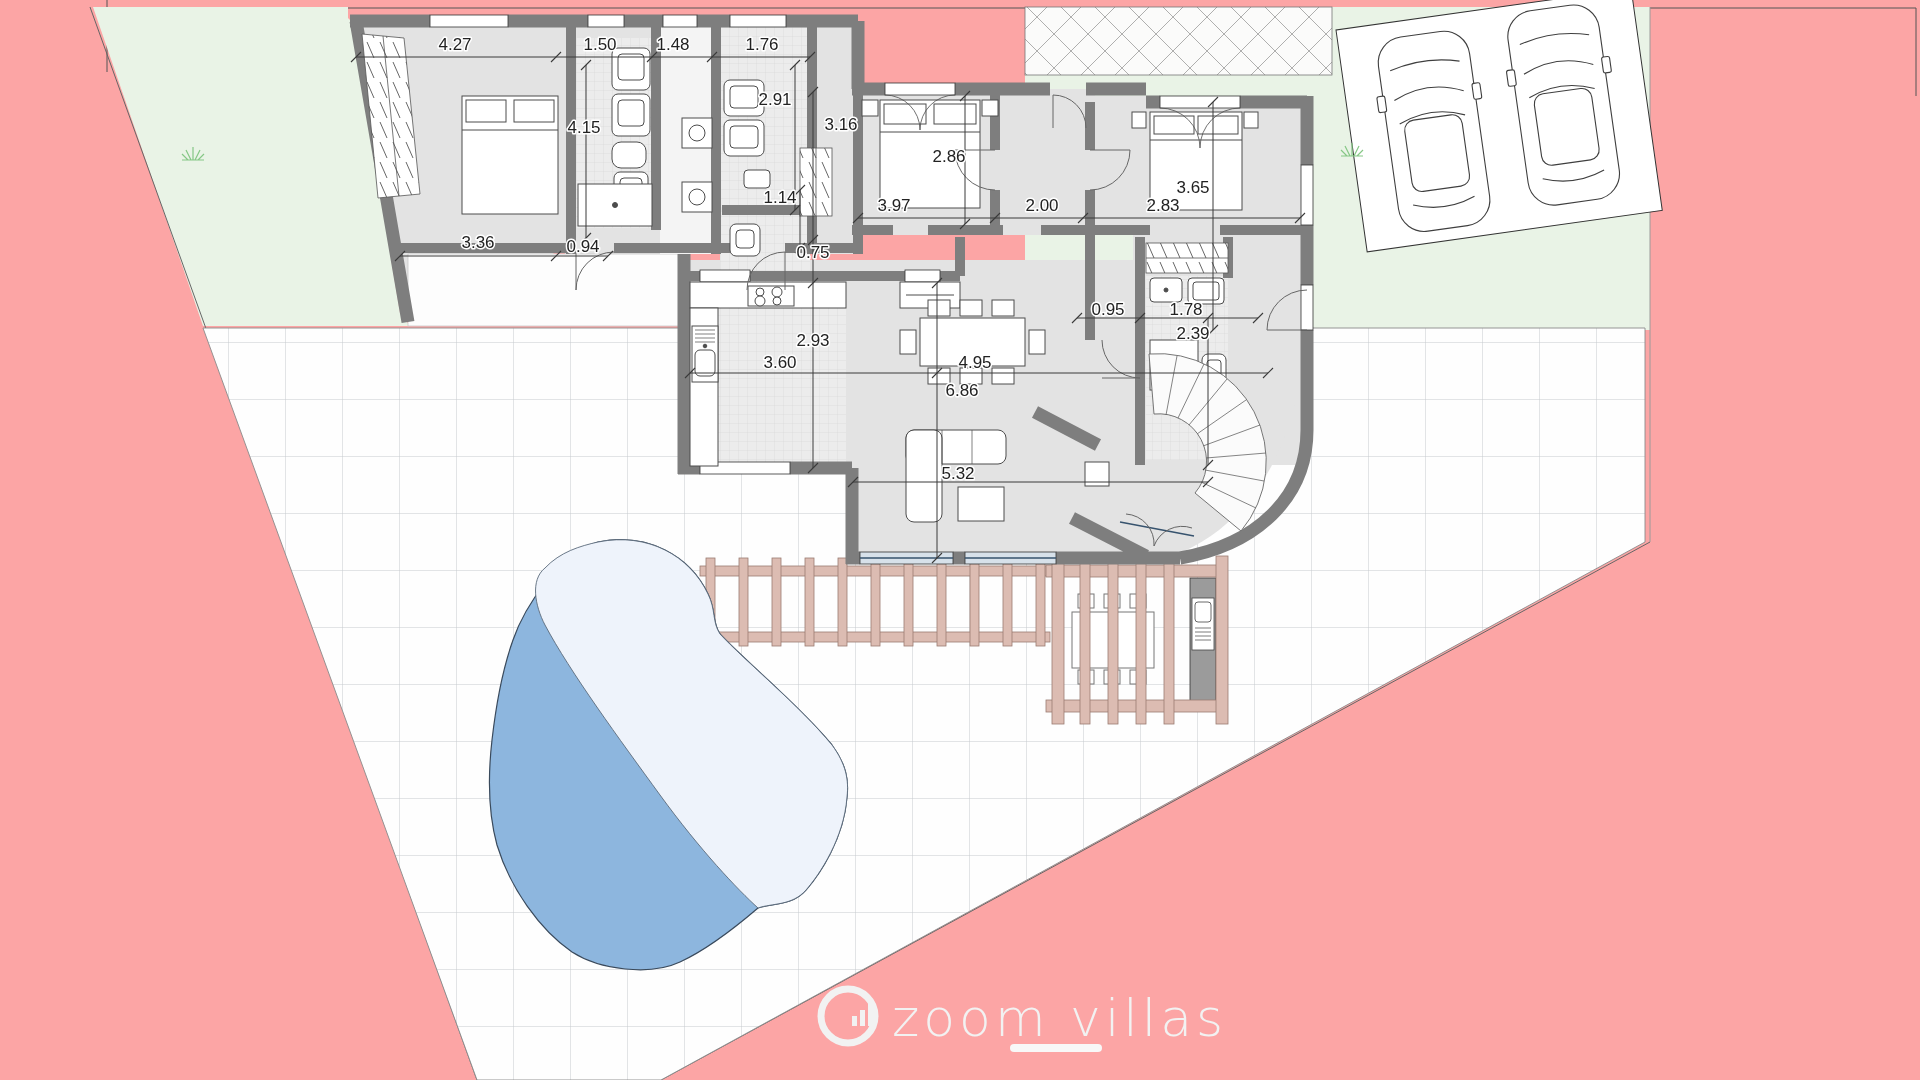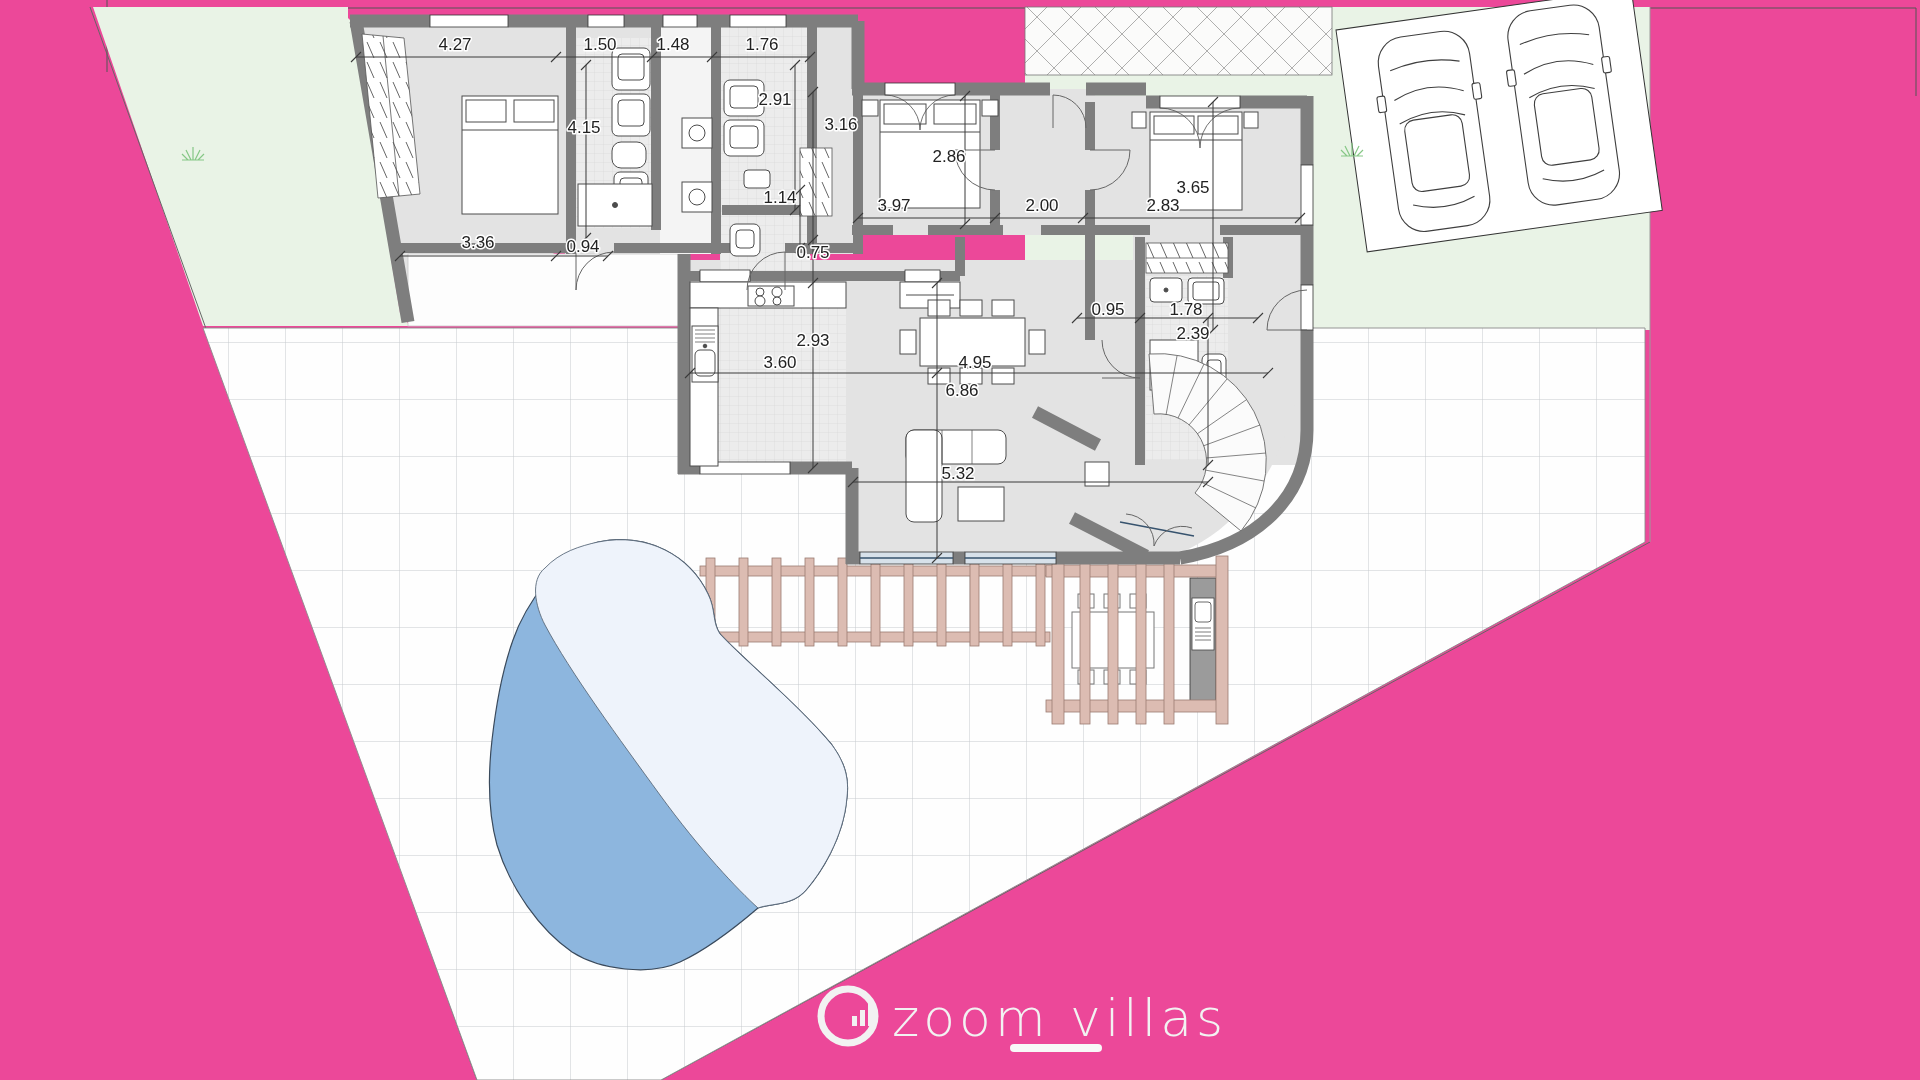--- a/index.html
+++ b/index.html
@@ -1,16 +1,16 @@
 <!DOCTYPE html>
 <html><head>
 <meta charset="utf-8">
 <style>
   html,body{margin:0;padding:0;background:#fff;}
-  .stage{position:relative;width:1920px;height:1080px;background:#ec4899;overflow:hidden;
+  .stage{position:relative;width:1920px;height:1080px;background:#fca5a5;overflow:hidden;
          font-family:"Liberation Sans",sans-serif;}
   svg{display:block}
   .dim{font-family:"Liberation Sans",sans-serif;font-size:17px;fill:#222;
        paint-order:stroke;stroke:#ffffff;stroke-width:3px;stroke-linejoin:round;
        text-anchor:middle;}
   .wm{font-family:"DejaVu Sans",sans-serif;font-size:52px;font-weight:300;
       letter-spacing:4px;fill:#f2f2f2;}
 </style>
 </head>
 <body>

